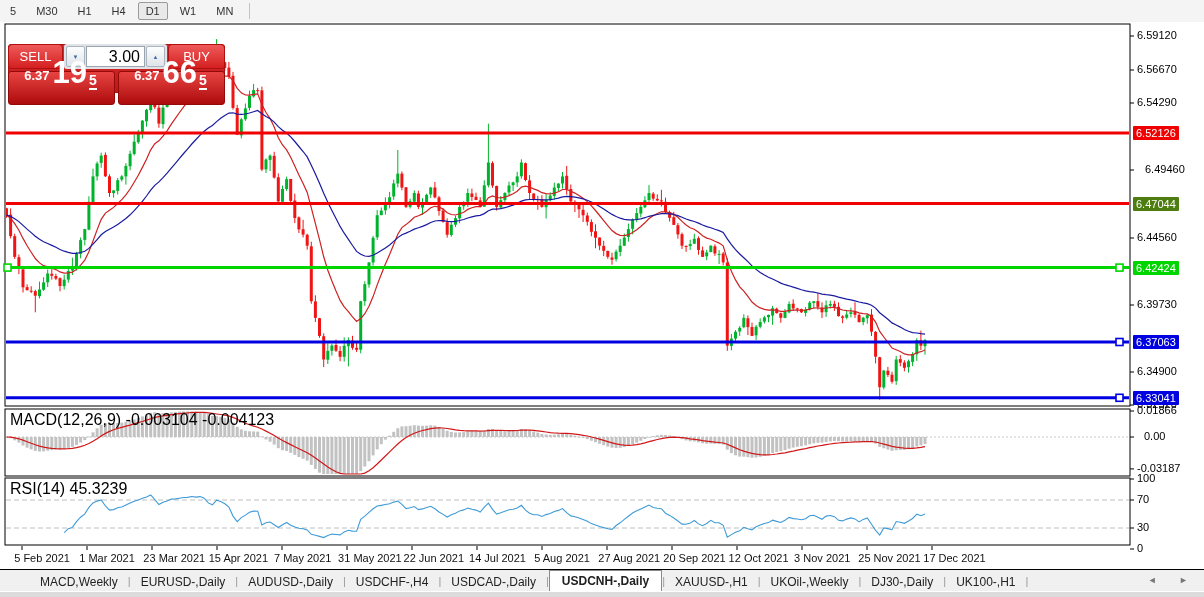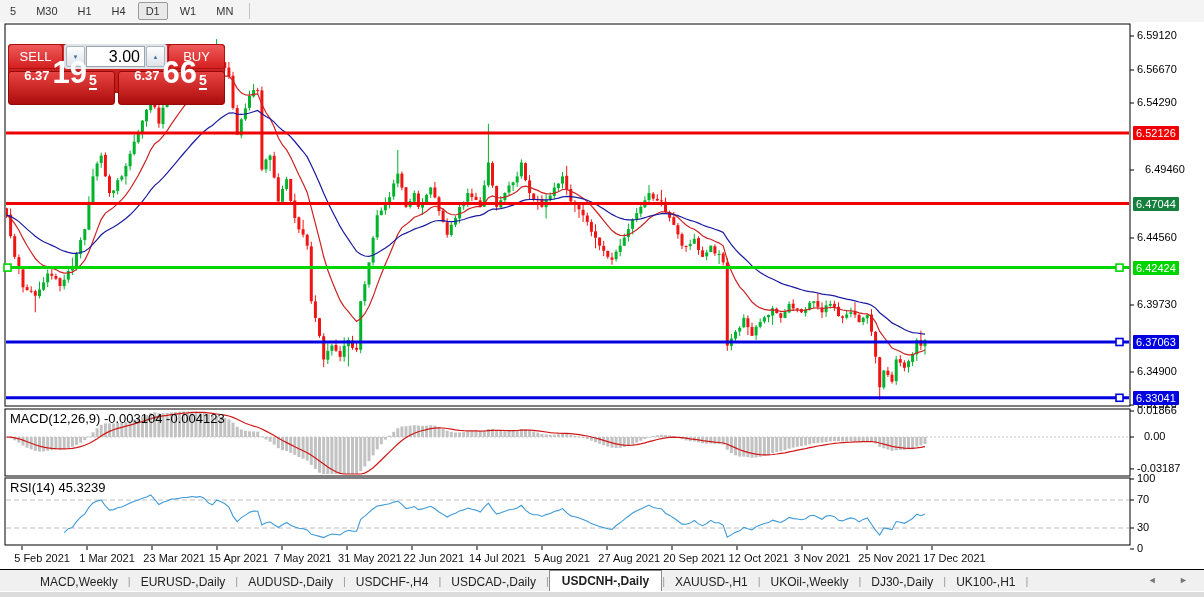--- a/index.html
+++ b/index.html
@@ -33,21 +33,21 @@
   .tp-row2{position:absolute;left:0;top:27px;width:217px;height:34px;display:flex;gap:3px;}
   .tp-price{flex:1;display:flex;align-items:flex-end;justify-content:center;color:#fff;
             background:linear-gradient(#e84343,#ad0c0c);border:1px solid #960909;border-radius:3px;padding-bottom:18px;cursor:pointer;}
   .tp-small{font-size:13px;font-weight:700;margin:0 3px 3px 0;}
   .tp-big{font-size:31px;font-weight:700;line-height:0.88;}
   .tp-frac{font-size:14px;font-weight:700;line-height:1;margin:1px 2px 0 2px;align-self:flex-start;
            border-bottom:2px solid #fff;padding-bottom:1px;}
   
   .ax-lbl{position:absolute;font-size:11px;color:#000;white-space:nowrap;}
   .px-lbl{position:absolute;font-size:11px;color:#fff;padding:0 3px;line-height:14px;border-radius:1px;white-space:nowrap;}
-  .ind-lbl{position:absolute;font-size:13px;color:#000;white-space:nowrap;}
+  .ind-lbl{position:absolute;font-size:16px;color:#000;white-space:nowrap;}
   .dt-lbl{position:absolute;font-size:11px;color:#111;white-space:nowrap;transform:translateX(-14%);}
   
   #tabbar{position:absolute;left:0;top:569px;width:1204px;height:22px;background:#f0f0f0;
           border-top:1px solid #000;display:flex;align-items:flex-end;font-size:12px;color:#222;}
   .tab{padding:3px 10px 3px 10px;cursor:pointer;white-space:nowrap;}
   .tab.active{background:#fff;border:1px solid #8a8a8a;border-bottom:none;font-weight:700;padding:3px 12px 4px 12px;}
   .tab-sep{color:#999;align-self:center;font-size:11px;}
   #tab-pad{width:30px;}
   .tab-nav{position:absolute;right:6px;top:5px;color:#777;font-size:9px;letter-spacing:10px;cursor:pointer;}
   #bottom-strip{position:absolute;left:0;top:591px;width:1204px;height:6px;background:#dcdcdc;border-top:1px solid #fff;}
@@ -845,21 +845,21 @@
     <div id="overlays">
         <div class="ax-lbl" style="left:1137px;top:7px;text-align:center;">6.59120</div>
         <div class="ax-lbl" style="left:1137px;top:41px;">6.56670</div>
         <div class="ax-lbl" style="left:1137px;top:74px;">6.54290</div>
         <div class="ax-lbl" style="left:1137px;top:141px;padding-left:8px;">6.49460</div>
         <div class="ax-lbl" style="left:1137px;top:209px;">6.44560</div>
         <div class="ax-lbl" style="left:1137px;top:276px;">6.39730</div>
         <div class="ax-lbl" style="left:1137px;top:343px;">6.34900</div>
         <div class="ax-lbl" style="left:1137px;top:376px;">6.32520</div>
         <div class="px-lbl" style="left:1133px;top:104px;background:#f00000;">6.52126</div>
-        <div class="px-lbl" style="left:1133px;top:174.5px;background:#15803d;">6.47044</div>
+        <div class="px-lbl" style="left:1133px;top:174.5px;background:#4d7c0f;">6.47044</div>
         <div class="px-lbl" style="left:1133px;top:238.6px;background:#00d500;">6.42424</div>
         <div class="px-lbl" style="left:1133px;top:313px;background:#0000e0;">6.37063</div>
         <div class="px-lbl" style="left:1133px;top:368.8px;background:#0000e0;">6.33041</div>
         <div class="ax-lbl" style="left:1137px;top:382px;">0.01866</div>
         <div class="ax-lbl" style="left:1144px;top:408px;text-align:center;">0.00</div>
         <div class="ax-lbl" style="left:1137px;top:439.9px;">-0.03187</div>
         <div class="ax-lbl" style="left:1137px;top:450px;">100</div>
         <div class="ax-lbl" style="left:1137px;top:471px;">70</div>
         <div class="ax-lbl" style="left:1137px;top:499px;">30</div>
         <div class="ax-lbl" style="left:1137px;top:520px;">0</div>

